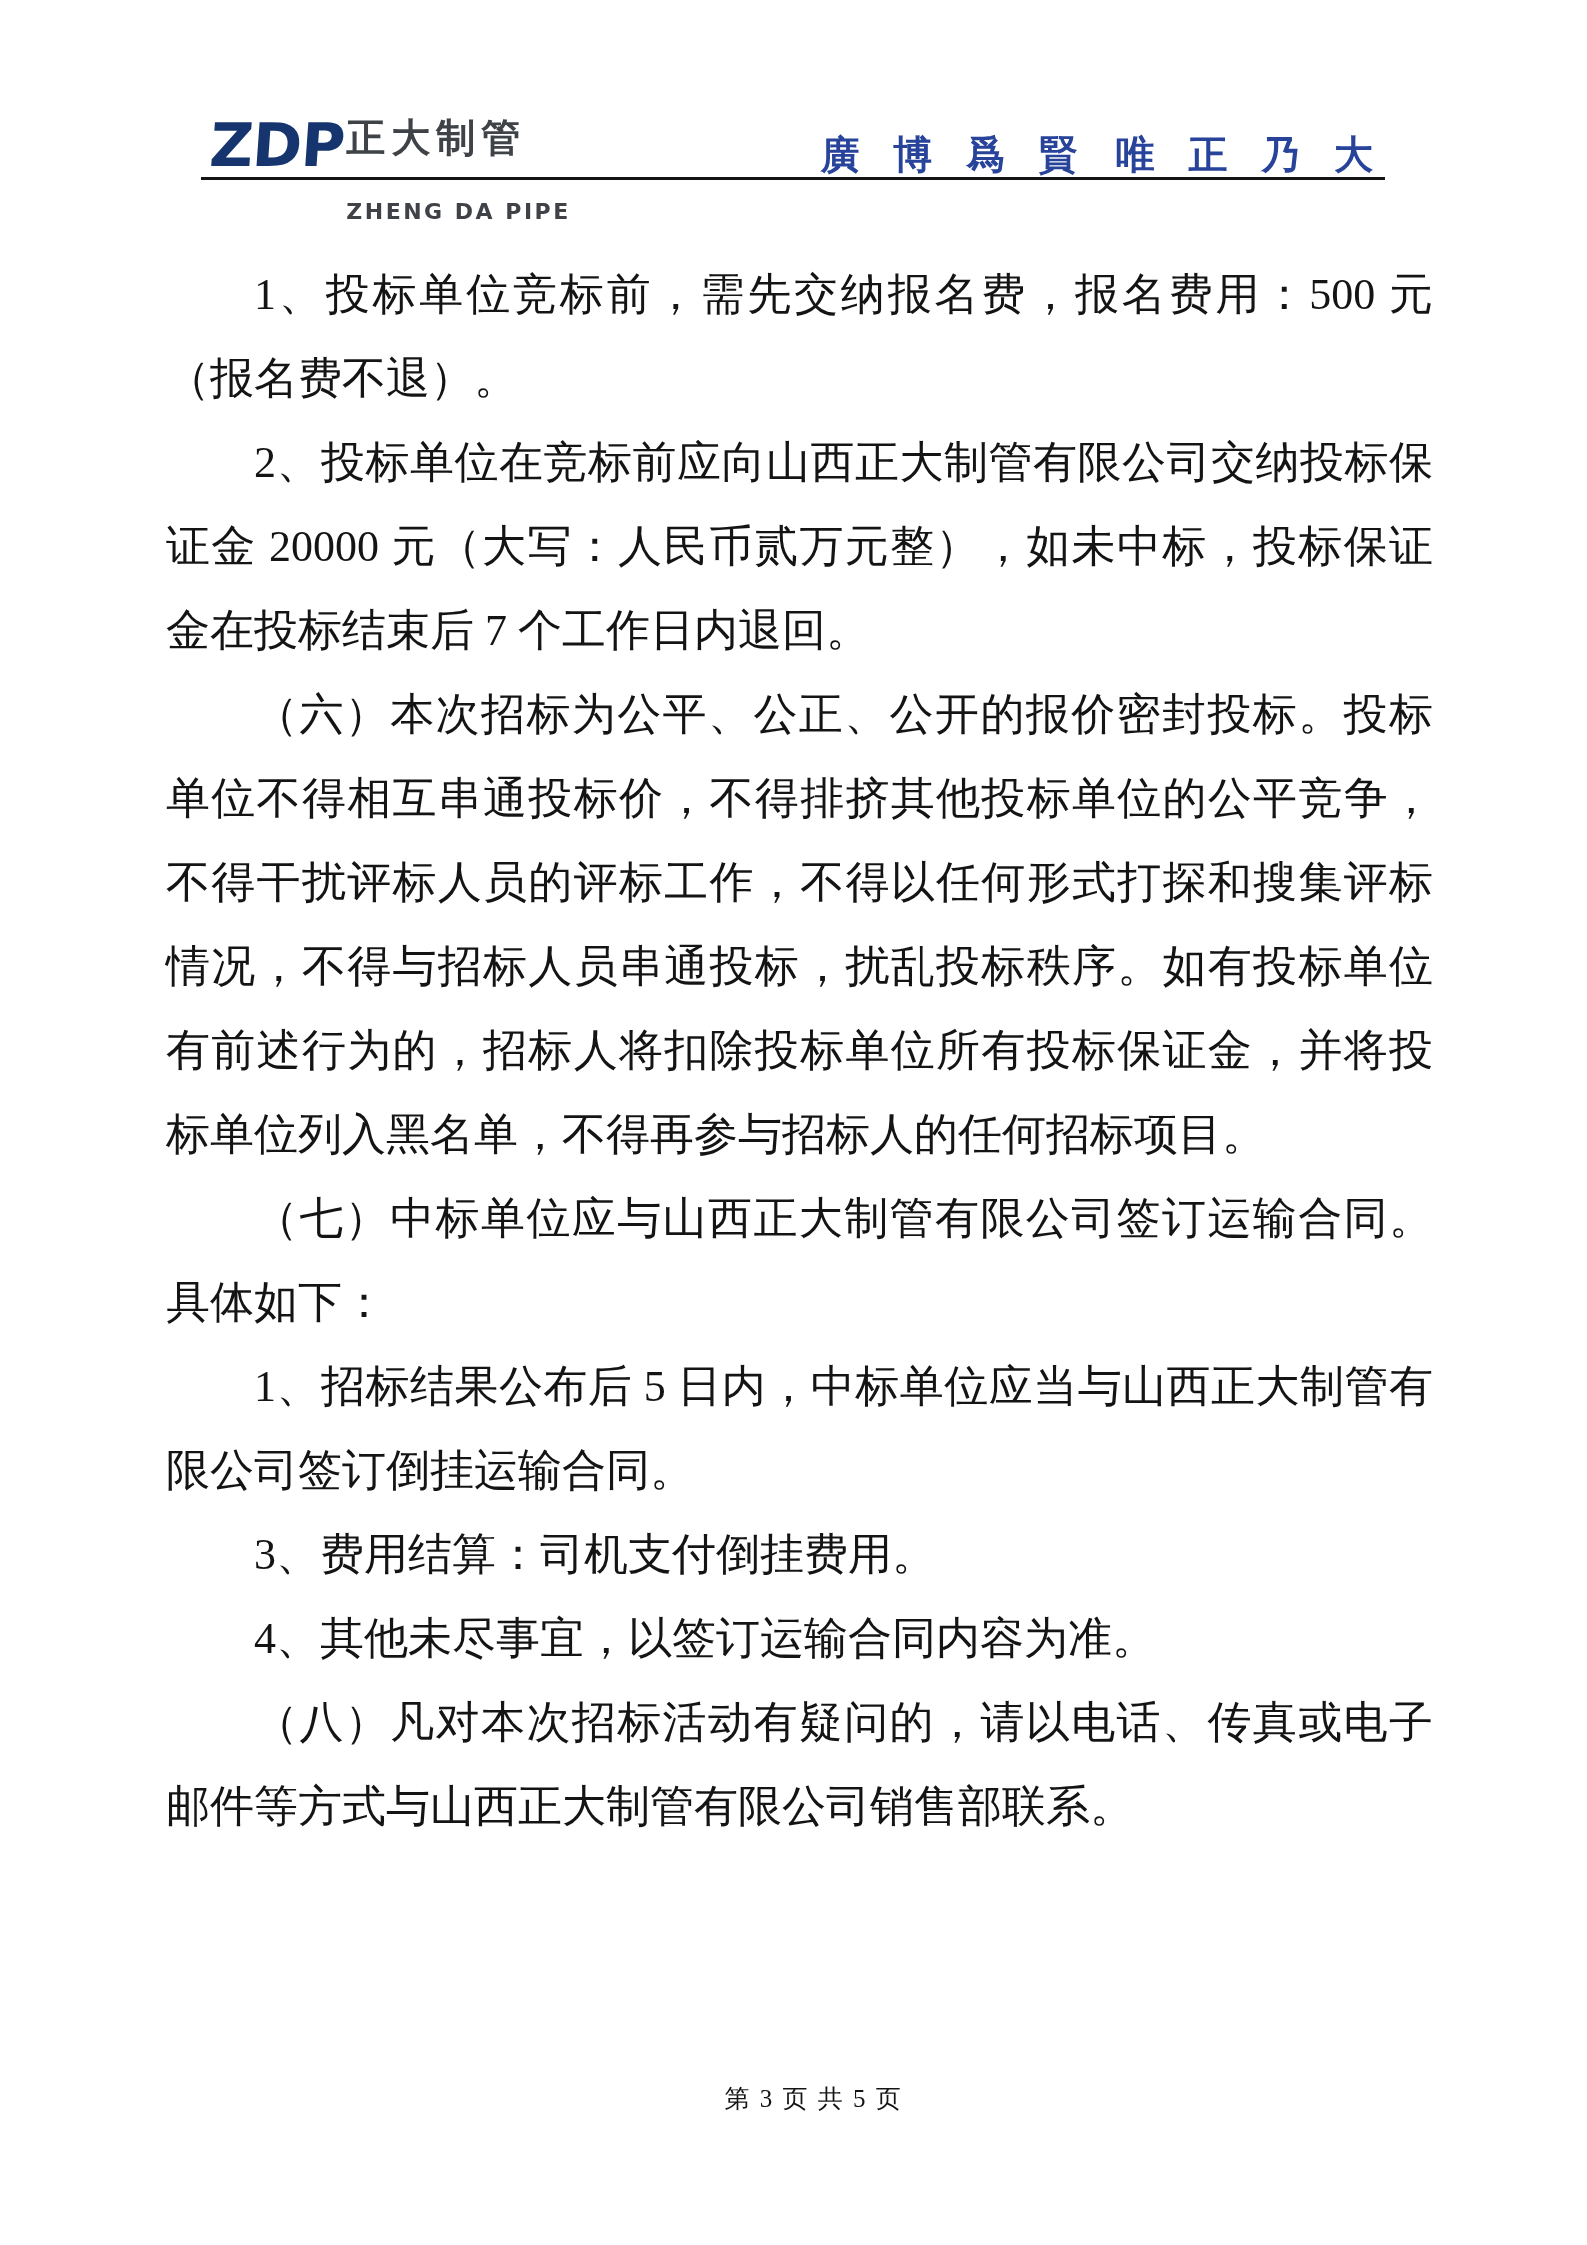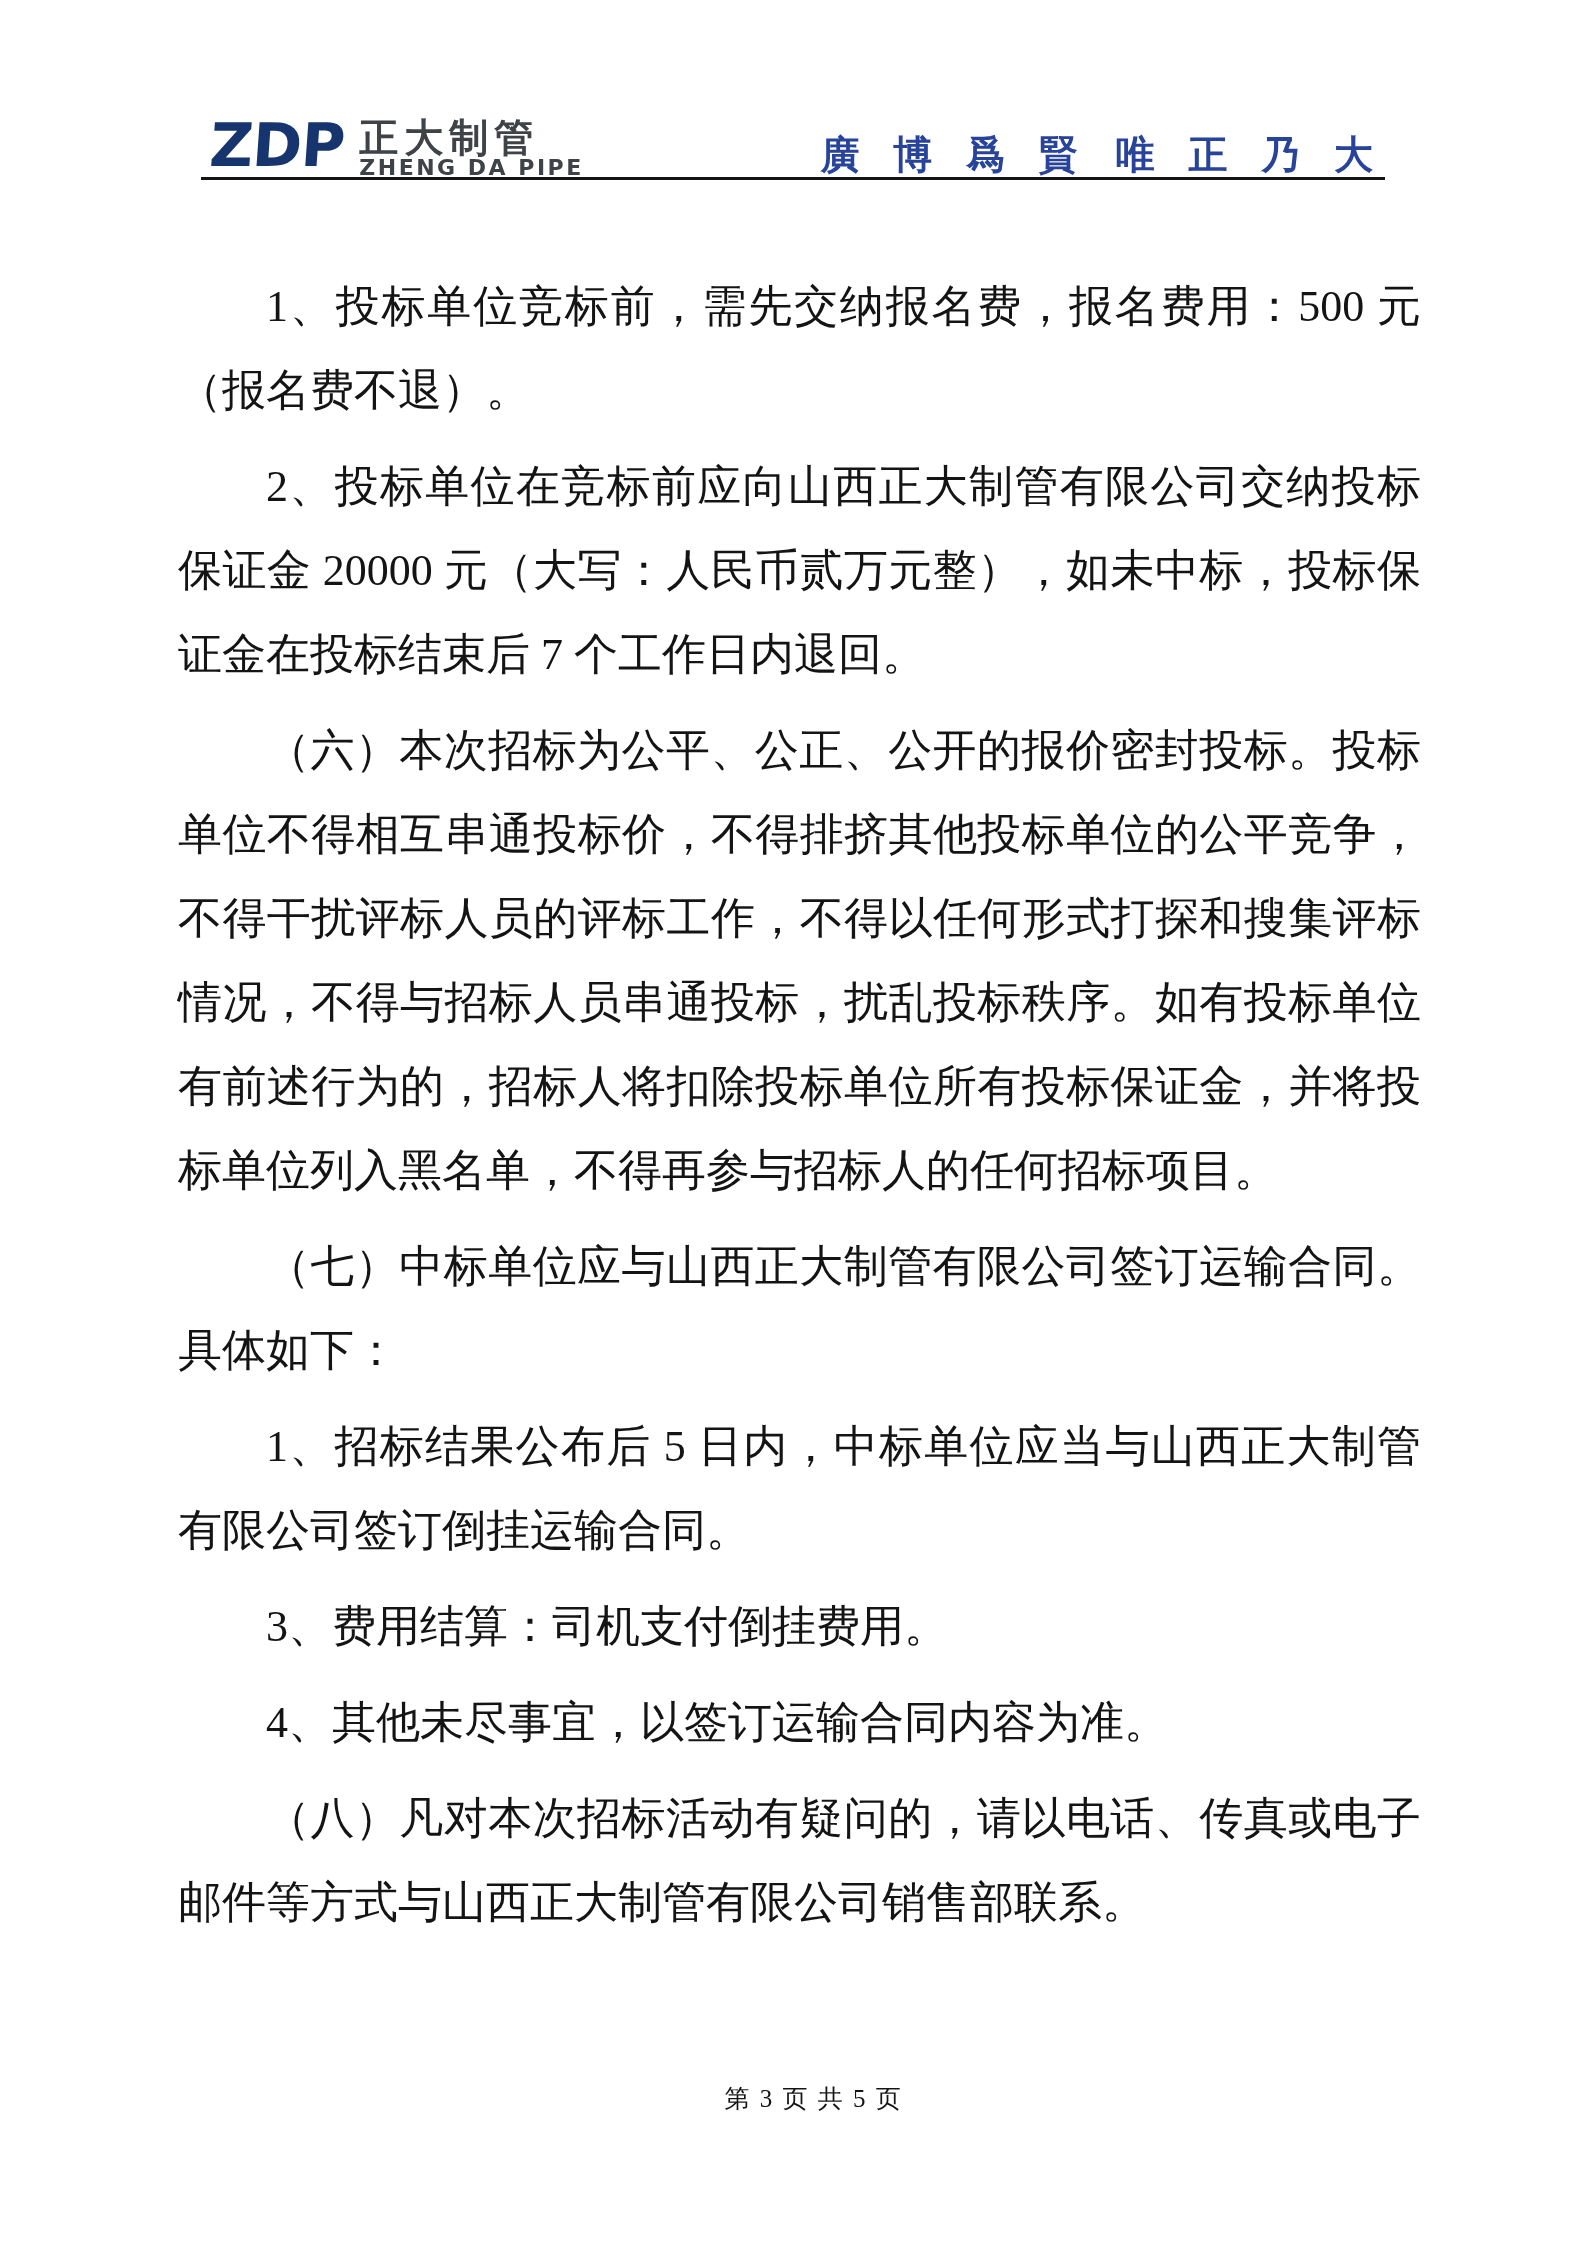--- a/index.html
+++ b/index.html
@@ -33,23 +33,24 @@
   .logo-acronym {
     font-family: "DejaVu Sans", "Liberation Sans", sans-serif;
     font-weight: 900;
     font-size: 60px;
     line-height: 54px;
     letter-spacing: -1px;
     color: #16356e;
     transform: skewX(-4deg);
   }
   .logo-names {
-    margin-left: 15px;
+    margin-left: 2px;
     display: flex;
     flex-direction: column;
+    gap: 44px;
   }
   .logo-cn {
     font-family: "DejaVu Sans", "Liberation Sans", sans-serif;
     font-weight: 700;
     font-size: 39px;
     line-height: 40px;
     letter-spacing: 6px;
     color: #3f4347;
   }
   .logo-en {
@@ -89,21 +90,21 @@
     position: absolute;
     left: 166px;
     top: 253px;
     width: 1267px;
     color: #141414;
     font-size: 44px;
     line-height: 84px;
     text-align: justify;
   }
   .para {
-    margin: 12px;
+    margin: 0;
     text-indent: 2em;
   }
 
   
   .footer {
     position: absolute;
     left: 0;
     top: 2082px;
     width: 1587px;
     text-align: center;

